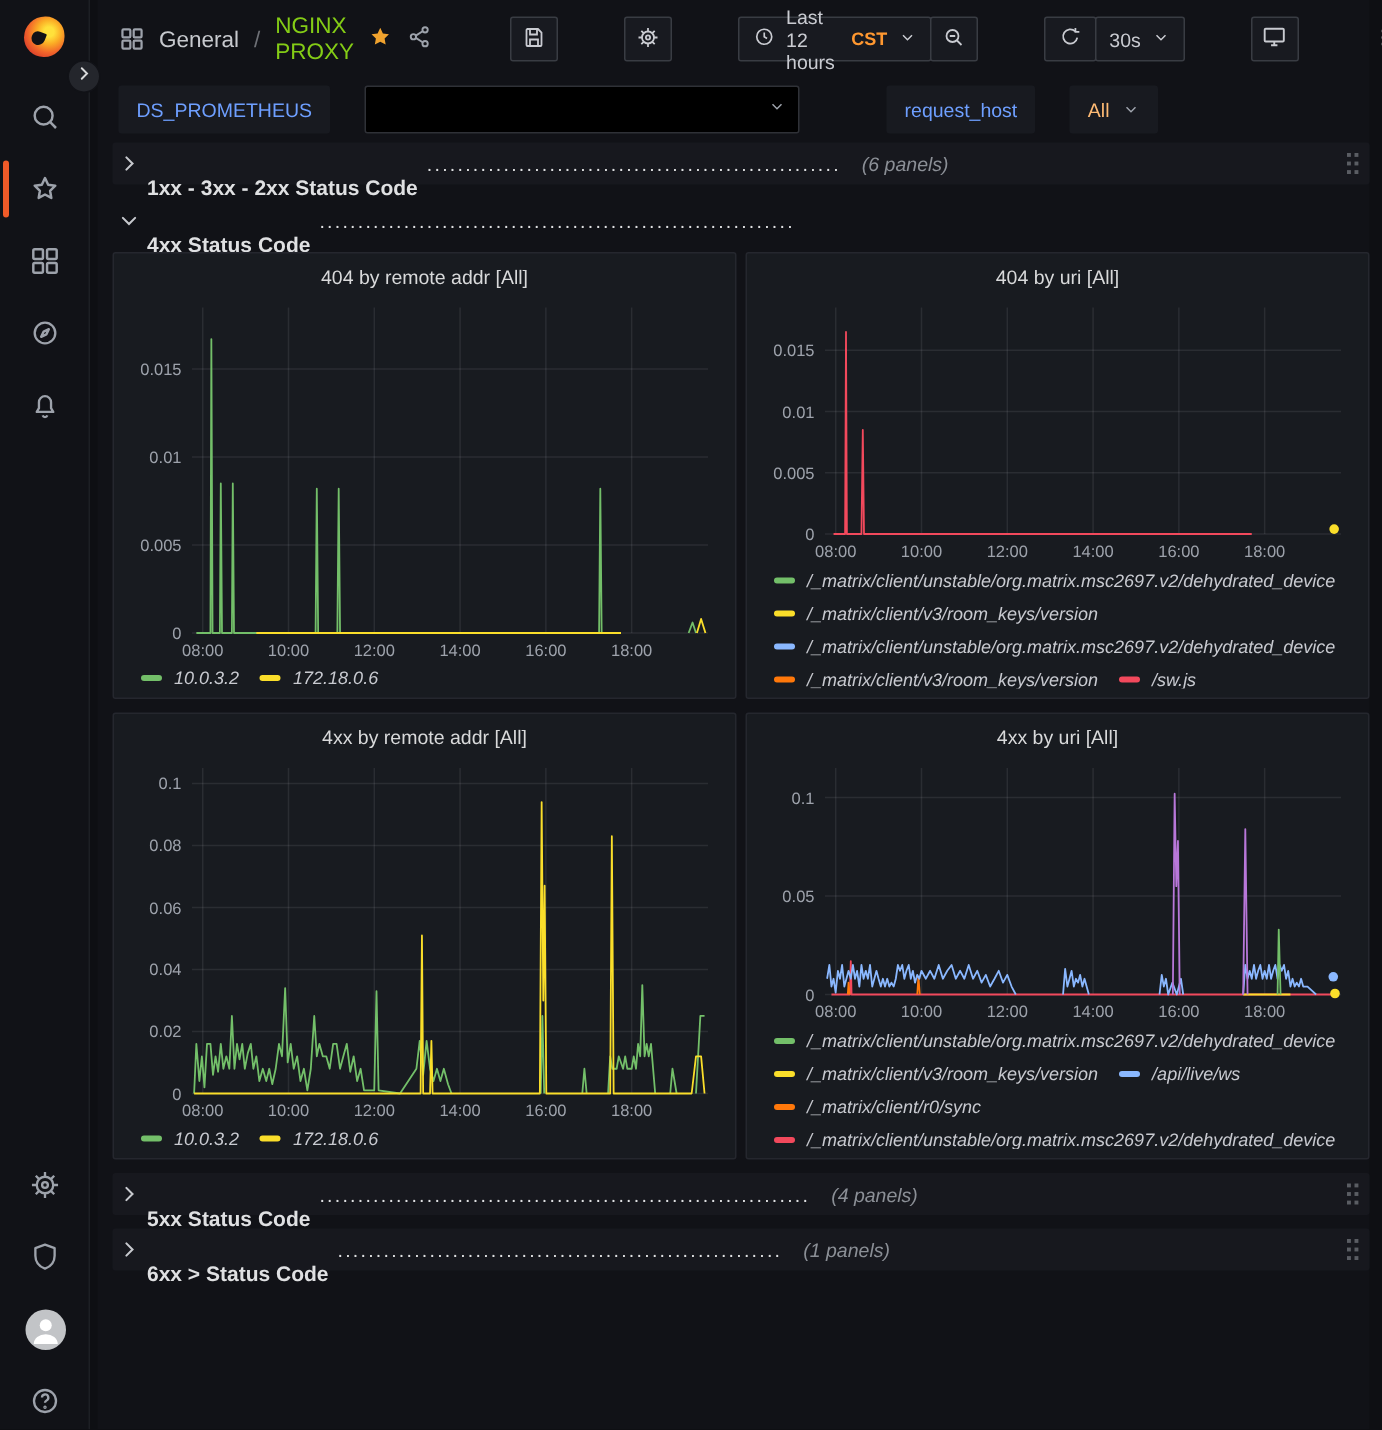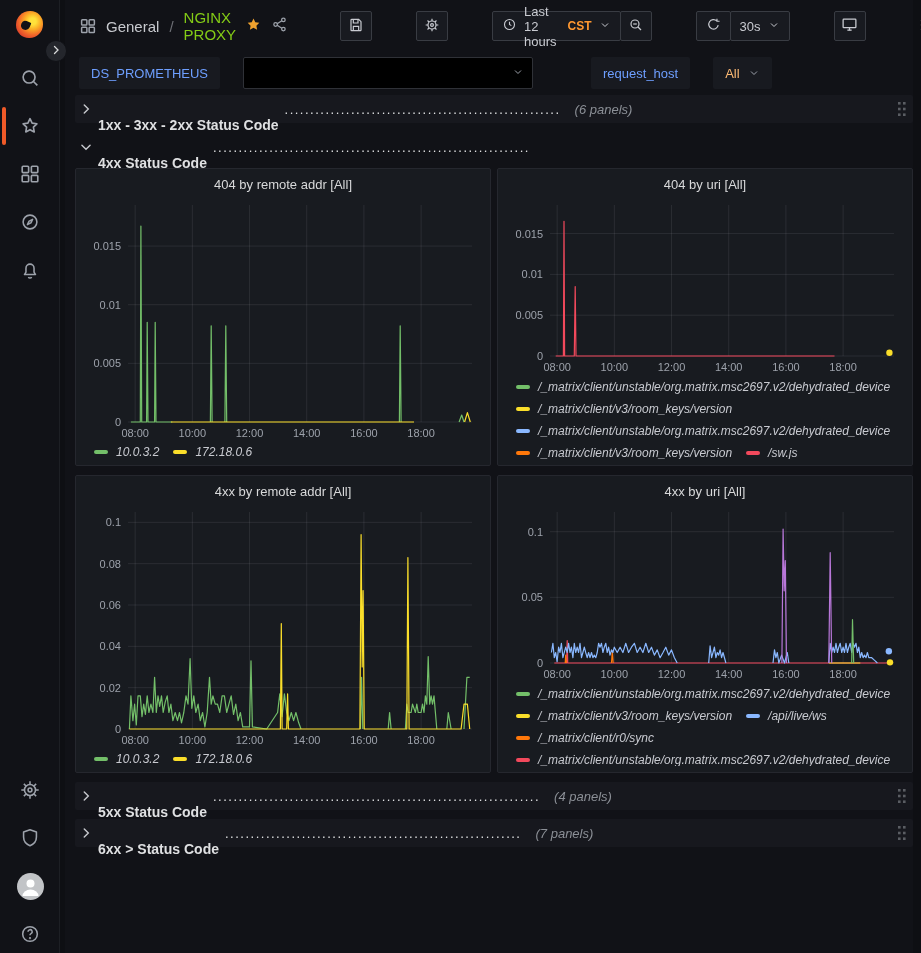--- a/index.html
+++ b/index.html
@@ -530,21 +530,21 @@
       </div>
 
       <div class="rowhdr collapsed">
         <span class="chev">
             <svg width="14" height="14" viewBox="0 0 24 24" fill="none" stroke="currentColor" stroke-width="2.4" stroke-linecap="round">
               <polyline points="9,5 16,12 9,19"></polyline>
             </svg>
           </span>
         <span class="rtitle">6xx &gt; Status Code</span>
         <span class="rdots">..........................................................</span>
-        <span class="rcount">(7 panels)</span>
+        <span class="rcount">(1 panels)</span>
         <span class="handle">
             <svg width="10" height="16" viewBox="0 0 10 16" fill="currentColor">
               <rect x="1" y="1" width="2.6" height="2.6"></rect>
               <rect x="6" y="1" width="2.6" height="2.6"></rect>
               <rect x="1" y="6.7" width="2.6" height="2.6"></rect>
               <rect x="6" y="6.7" width="2.6" height="2.6"></rect>
               <rect x="1" y="12.4" width="2.6" height="2.6"></rect>
               <rect x="6" y="12.4" width="2.6" height="2.6"></rect>
             </svg>
           </span>

